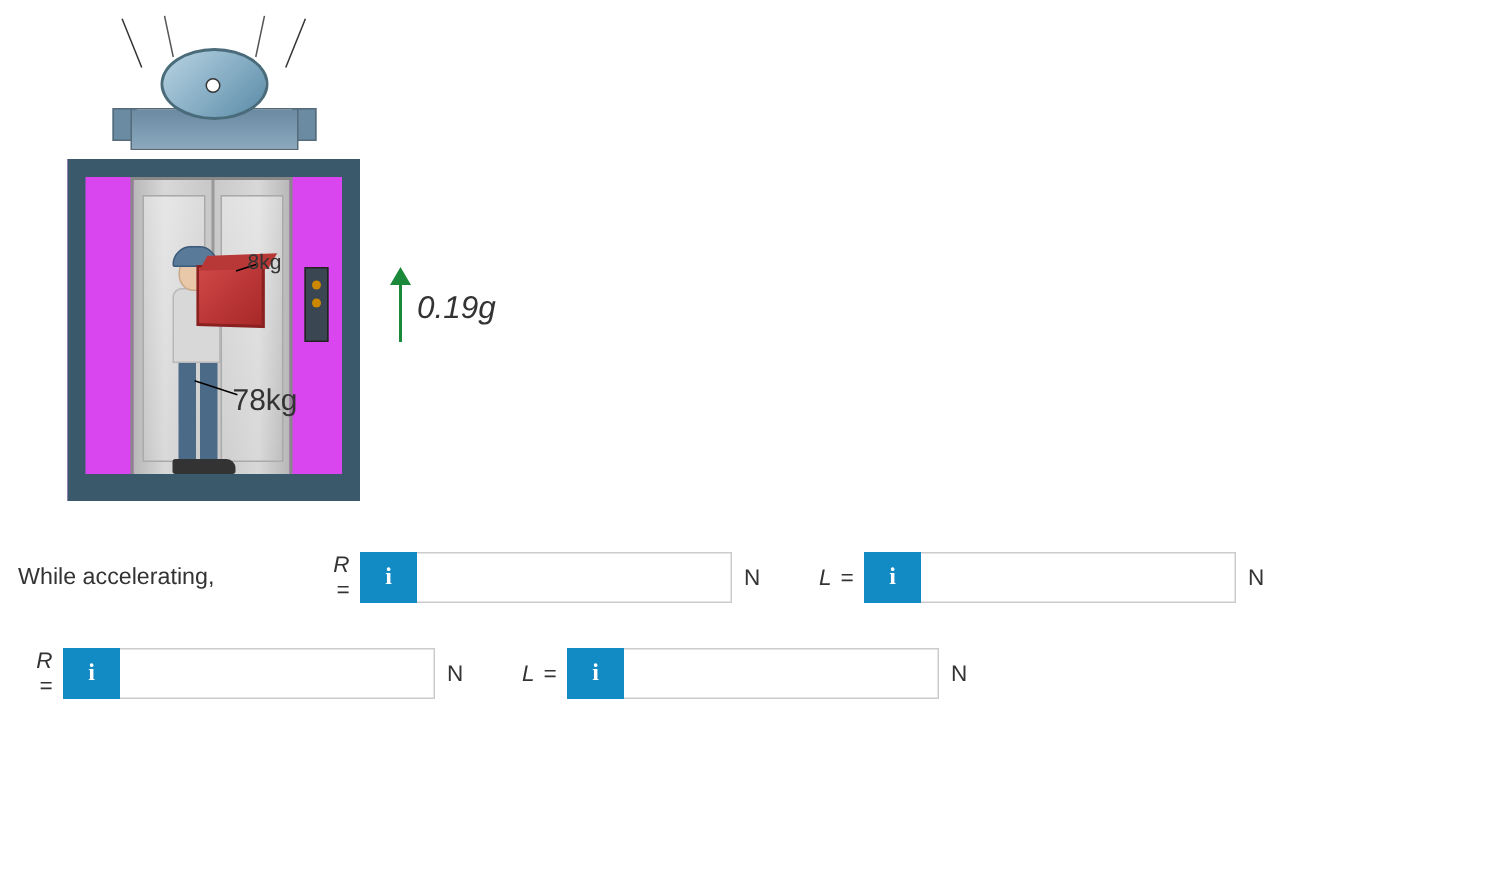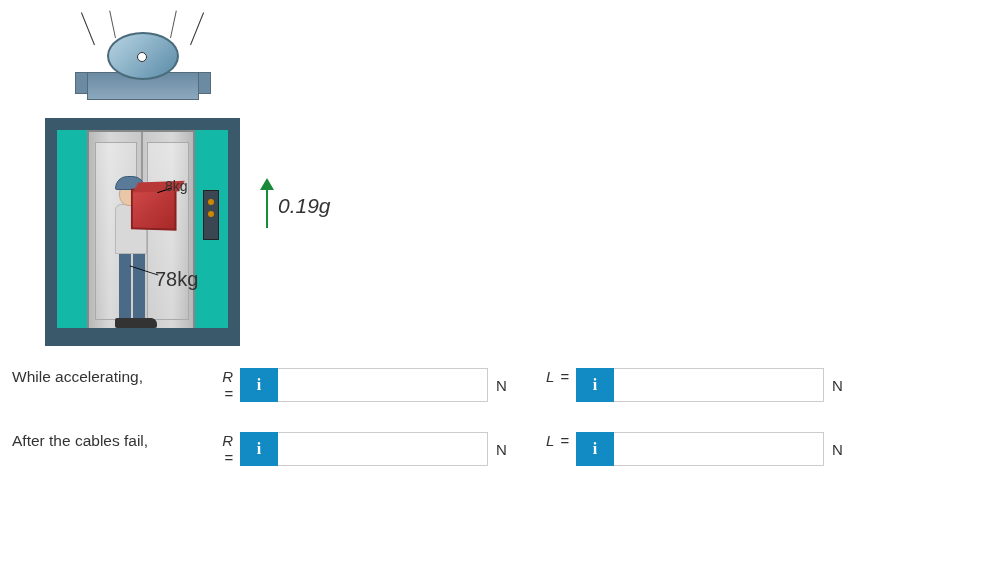--- a/index.html
+++ b/index.html
@@ -17,21 +17,21 @@
     .housing-left-ear { position: absolute; top: 40px; left: -20px; width: 16px; height: 22px; background: #6b8ba3; border: 1px solid #556b7a; }
     .housing-right-ear { position: absolute; top: 40px; left: 100px; width: 16px; height: 22px; background: #6b8ba3; border: 1px solid #556b7a; }
     
     
     .cable-left { position: absolute; top: 0; left: 74px; width: 1px; height: 35px; background: #333; transform: rotate(-22deg); transform-origin: bottom; }
     .cable-right { position: absolute; top: 0; left: 170px; width: 1px; height: 35px; background: #333; transform: rotate(22deg); transform-origin: bottom; }
     .cable-mid-left { position: absolute; top: 0; left: 95px; width: 1px; height: 28px; background: #555; transform: rotate(-12deg); transform-origin: bottom; }
     .cable-mid-right { position: absolute; top: 0; left: 150px; width: 1px; height: 28px; background: #555; transform: rotate(12deg); transform-origin: bottom; }
     
     
-    .elevator-car { position: absolute; top: 108px; left: 25px; width: 195px; height: 228px; border: 12px solid #3a5a6b; border-bottom: 18px solid #3a5a6b; background: #14b8a6; }
+    .elevator-car { position: absolute; top: 96px; left: 25px; width: 195px; height: 228px; border: 12px solid #3a5a6b; border-bottom: 18px solid #3a5a6b; background: #d946ef; }
     .elevator-door-area { position: absolute; top: 0; left: 30px; width: 108px; height: 198px; background: linear-gradient(to right, #b8b8b8 0%, #d8d8d8 20%, #c8c8c8 50%, #d8d8d8 80%, #b8b8b8 100%); border: 2px solid #888; border-bottom:none; }
     .door-split { position: absolute; top: 0; left: 52px; width: 2px; height: 100%; background: #999; }
     .door-panel-left { position:absolute; top:10px; left:6px; width:42px; height:178px; border:1px solid #aaa; background: linear-gradient(135deg, rgba(255,255,255,0.4), transparent); }
     .door-panel-right { position:absolute; top:10px; left:58px; width:42px; height:178px; border:1px solid #aaa; background: linear-gradient(135deg, rgba(255,255,255,0.4), transparent); }
     
     .button-panel { position: absolute; top: 60px; left: 146px; width: 16px; height: 50px; background: #3a4652; border: 1px solid #222; }
     .button-panel::before, .button-panel::after { content:''; position:absolute; left:4px; width:6px; height:6px; background:#c80; border-radius:50%; }
     .button-panel::before { top: 8px; }
     .button-panel::after { top: 20px; }
     
@@ -59,21 +59,21 @@
     
     .accel-arrow { position: absolute; top: 168px; left: 240px; width: 20px; height: 50px; }
     .arrow-line { position: absolute; bottom: 0; left: 6px; width: 2px; height: 42px; background: #1a8a3a; }
     .arrow-head { position: absolute; top: 0; left: 0; width: 0; height: 0; border-left: 7px solid transparent; border-right: 7px solid transparent; border-bottom: 12px solid #1a8a3a; }
     .accel-label { position: absolute; top: 184px; left: 258px; font-size: 21px; font-style: italic; }
     
     
     .answers-heading { margin-top: 40px; margin-left: 2px; font-size: 16px; color: #333; }
     
     .answer-rows { margin-top: 28px; }
-    .answer-row { display: flex; margin-bottom: 30px; }
+    .answer-row { display: flex; align-items: center; margin-bottom: 30px; }
     .row-label { width: 198px; font-size: 15.5px; color: #333; padding-left: 2px; }
     .var-label { width: 32px; font-size: 15px; font-style: italic; text-align: right; padding-right: 6px; letter-spacing: 1px; }
     
     .input-wrap { display: inline-flex; align-items: stretch; height: 34px; }
     .info-btn { width: 38px; background: #128ac4; color: #fff; display: flex; align-items: center; justify-content: center; font-family: Georgia, serif; font-weight: bold; font-size: 16px; cursor: pointer; }
     .num-input { width: 210px; border: 1px solid #ccc; border-left: none; padding: 0 8px; font-size: 14px; outline: none; }
     .unit { width: 24px; padding-left: 8px; display: flex; align-items: center; font-size: 15px; }
     
     .spacer { width: 24px; }
     .var-label2 { width: 40px; font-size: 15px; font-style: italic; text-align: right; padding-right: 6px; letter-spacing: 1px; }
@@ -145,21 +145,20 @@
       <div class="spacer"></div>
       <div class="var-label2"><span>L =</span></div>
       <div class="input-wrap">
         <div class="info-btn">i</div>
         <input class="num-input" type="text" value="" style="">
       </div>
       <div class="unit">N</div>
     </div>
 
     <div class="answer-row">
-      <div class="row-label">After the cables fail,</div>
       <div class="var-label"><span>R =</span></div>
       <div class="input-wrap">
         <div class="info-btn">i</div>
         <input class="num-input" type="text" value="" style="">
       </div>
       <div class="unit">N</div>
       <div class="spacer"></div>
       <div class="var-label2"><span>L =</span></div>
       <div class="input-wrap">
         <div class="info-btn">i</div>

